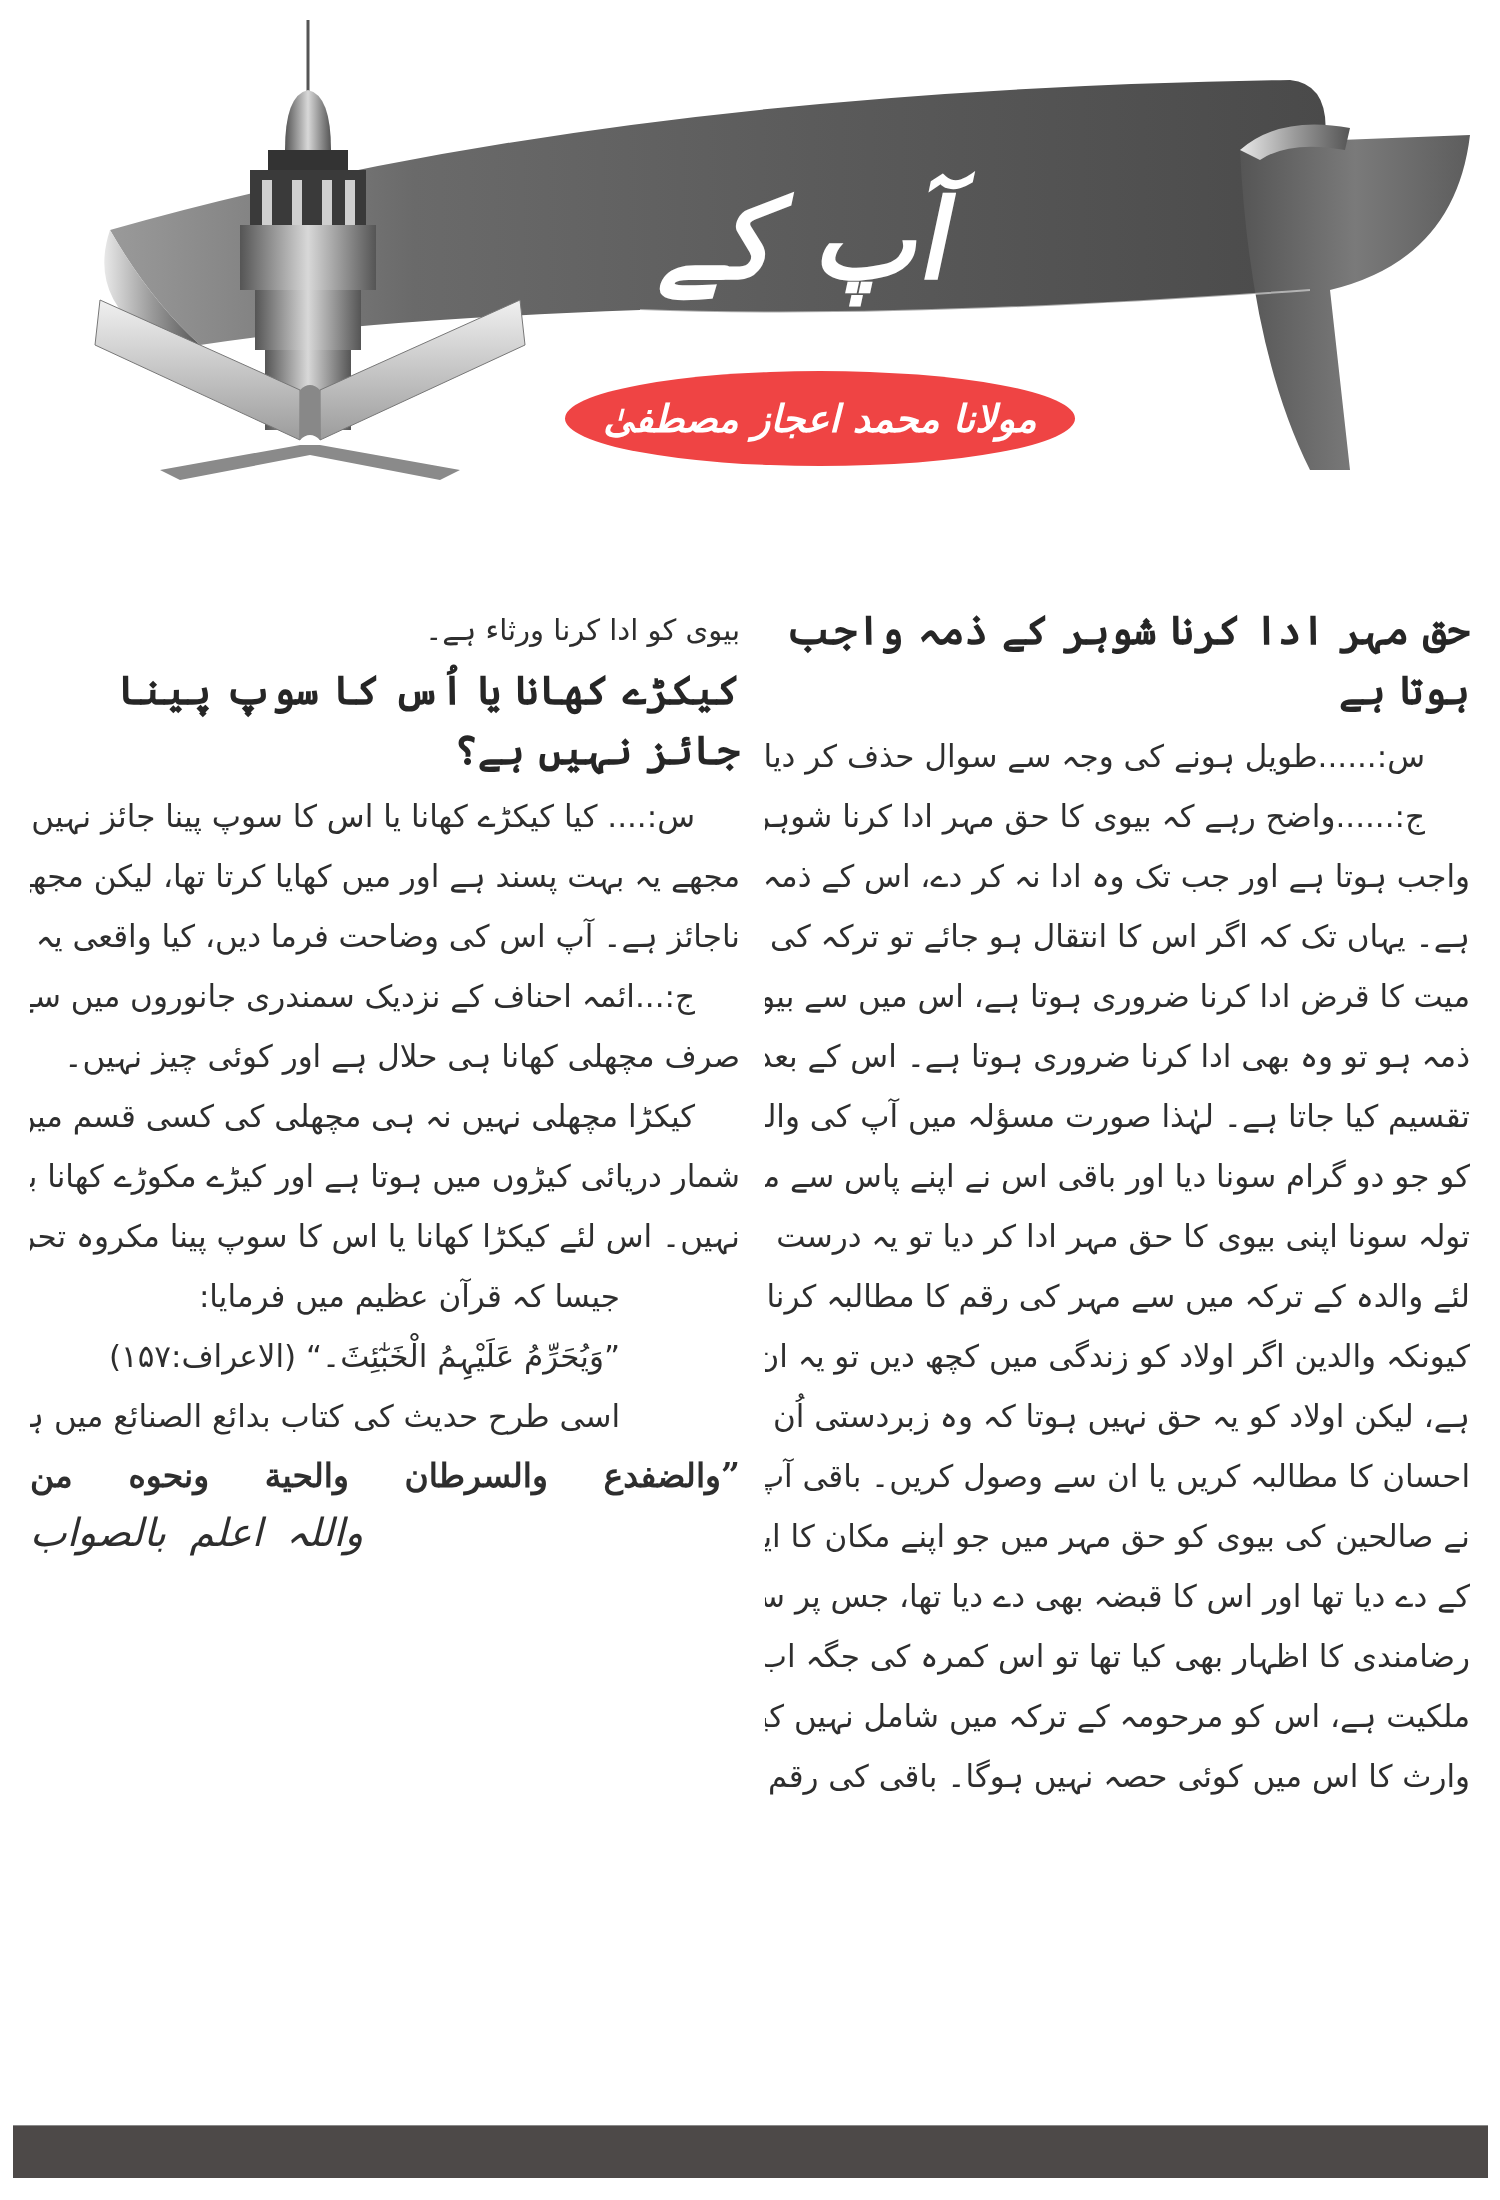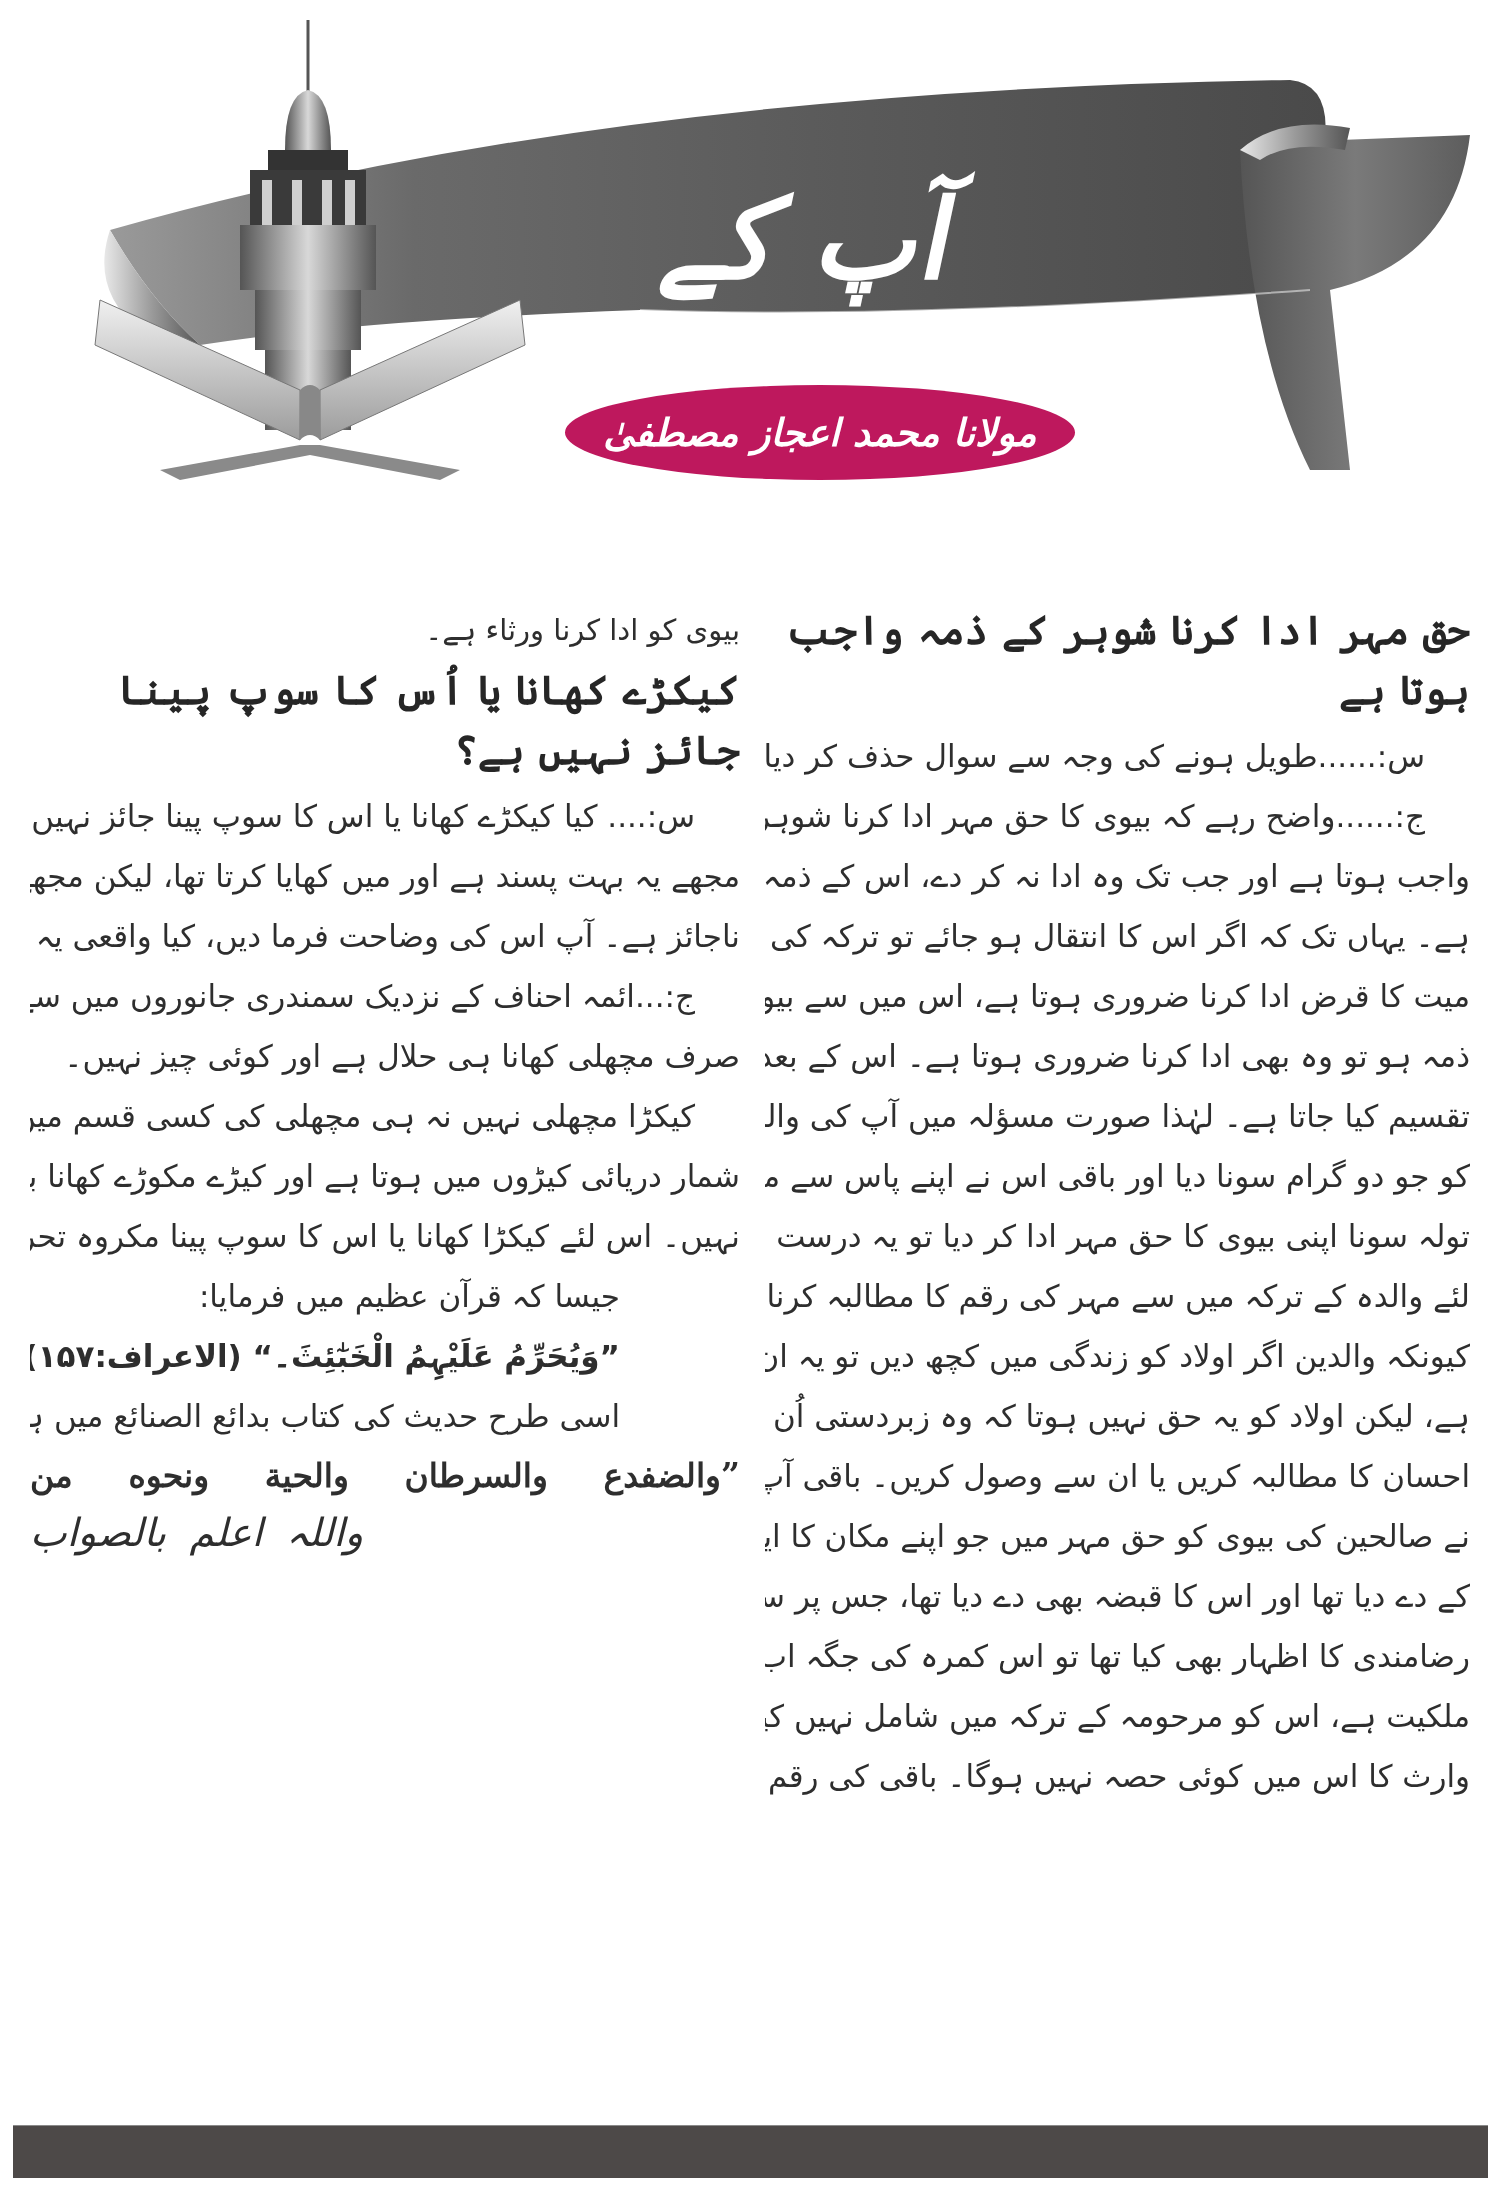--- a/index.html
+++ b/index.html
@@ -1,19 +1,19 @@
 <!DOCTYPE html>
 <html><head>
 <meta charset="utf-8">
 <style>
   html, body { margin:0; padding:0; background:#ffffff; }
   body { width:1500px; height:2200px; position:relative; overflow:hidden; font-family:"DejaVu Sans", sans-serif; color:#2b2b2b; }
   .banner { position:absolute; left:0; top:0; width:1500px; height:480px; }
   .title-text { position:absolute; left:560px; top:140px; width:500px; height:200px; direction:rtl; text-align:center; font-family:"DejaVu Serif", serif; font-size:110px; font-weight:bold; color:#ffffff; line-height:200px; transform:skewX(-12deg); letter-spacing:-4px; }
-  .byline { position:absolute; left:565px; top:385px; width:510px; height:95px; border-radius:50%; background:#be185d; }
+  .byline { position:absolute; left:565px; top:371px; width:510px; height:95px; border-radius:50%; background:#ef4444; }
   .byline span { display:block; direction:rtl; text-align:center; color:#fff; font-family:"DejaVu Serif", serif; font-size:38px; font-weight:bold; line-height:95px; font-style:italic; }
   .col { position:absolute; direction:rtl; text-align:justify; font-family:"DejaVu Sans", sans-serif; color:#2e2e2e; }
   .col.right { left:765px; width:705px; top:600px; }
   .col.left { left:30px; width:710px; top:600px; }
   .heading { font-family:"DejaVu Serif", serif; font-weight:bold; font-size:40px; line-height:60px; margin:0 0 6px 0; text-align:right; color:#262626; }
   .line { font-size:31px; line-height:60px; white-space:nowrap; text-align:justify; text-align-last:justify; overflow:hidden; }
   .line.short { text-align-last:right; }
   .line.indent { padding-right:45px; }
   .arabic { font-family:"DejaVu Serif", serif; font-weight:bold; font-size:33px; }
   .sig { font-family:Liberation Mono, monospace; font-style:italic; font-size:39px; text-align:left; text-align-last:left; direction:rtl; }
@@ -115,19 +115,19 @@
   <div class="heading">کیکڑے کھانا یا اُس کا سوپ پینا جائز نہیں ہے؟</div>
   <div class="line short indent">س:.... کیا کیکڑے کھانا یا اس کا سوپ پینا جائز نہیں ہے؟</div>
   <div class="line">مجھے یہ بہت پسند ہے اور میں کھایا کرتا تھا، لیکن مجھے پتا نہیں تھا کہ یہ</div>
   <div class="line short">ناجائز ہے۔ آپ اس کی وضاحت فرما دیں، کیا واقعی یہ ناجائز ہے؟</div>
   <div class="line short indent">ج:...ائمہ احناف کے نزدیک سمندری جانوروں میں سے</div>
   <div class="line short">صرف مچھلی کھانا ہی حلال ہے اور کوئی چیز نہیں۔</div>
   <div class="line short indent">کیکڑا مچھلی نہیں نہ ہی مچھلی کی کسی قسم میں شامل ہے، بلکہ اس کا</div>
   <div class="line">شمار دریائی کیڑوں میں ہوتا ہے اور کیڑے مکوڑے کھانا بھی جائز</div>
   <div class="line">نہیں۔ اس لئے کیکڑا کھانا یا اس کا سوپ پینا مکروہ تحریمی ہے، یعنی</div>
   <div class="line short" style="padding-right:120px;">جیسا کہ قرآن عظیم میں فرمایا:</div>
-  <div class="line short" style="padding-right:120px;font-weight:bold;">”وَیُحَرِّمُ عَلَیْہِمُ الْخَبٰٓئِثَ۔“ (الاعراف:۱۵۷)</div>
+  <div class="line short" style="padding-right:120px;">”وَیُحَرِّمُ عَلَیْہِمُ الْخَبٰٓئِثَ۔“ (الاعراف:۱۵۷)</div>
   <div class="line short" style="padding-right:120px;">اسی طرح حدیث کی کتاب بدائع الصنائع میں ہے:</div>
   <div class="line arabic">”والضفدع والسرطان والحية ونحوه من</div>
   <div class="line sig">واللہ اعلم بالصواب</div>
 </div>
 
 <div class="footer-bar"></div>
 
 </body></html>

